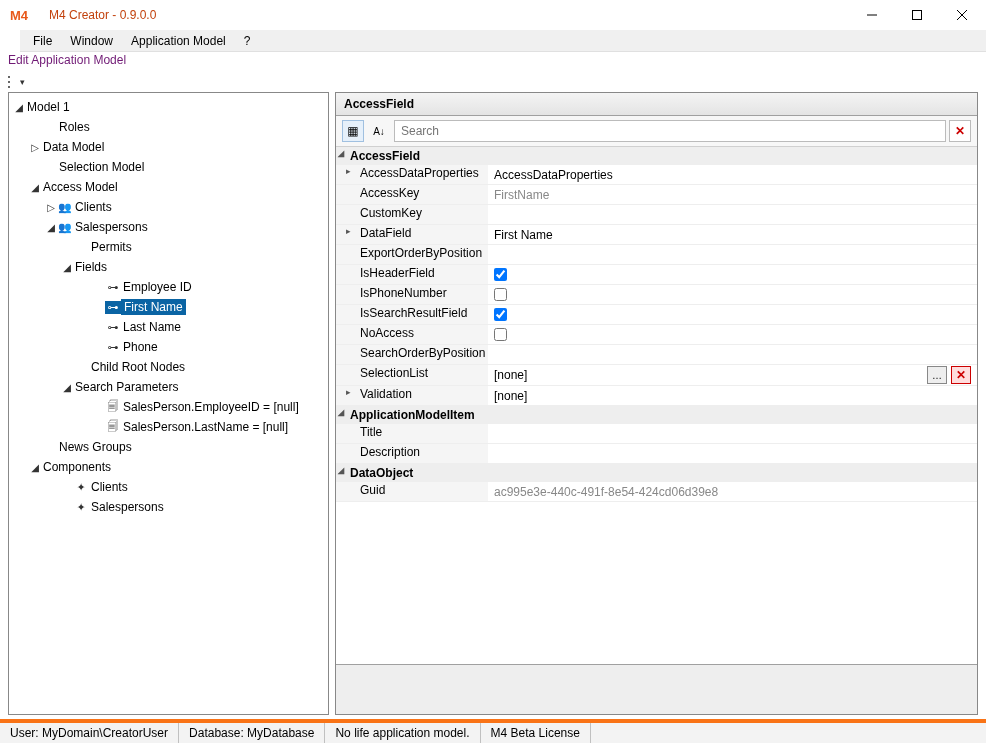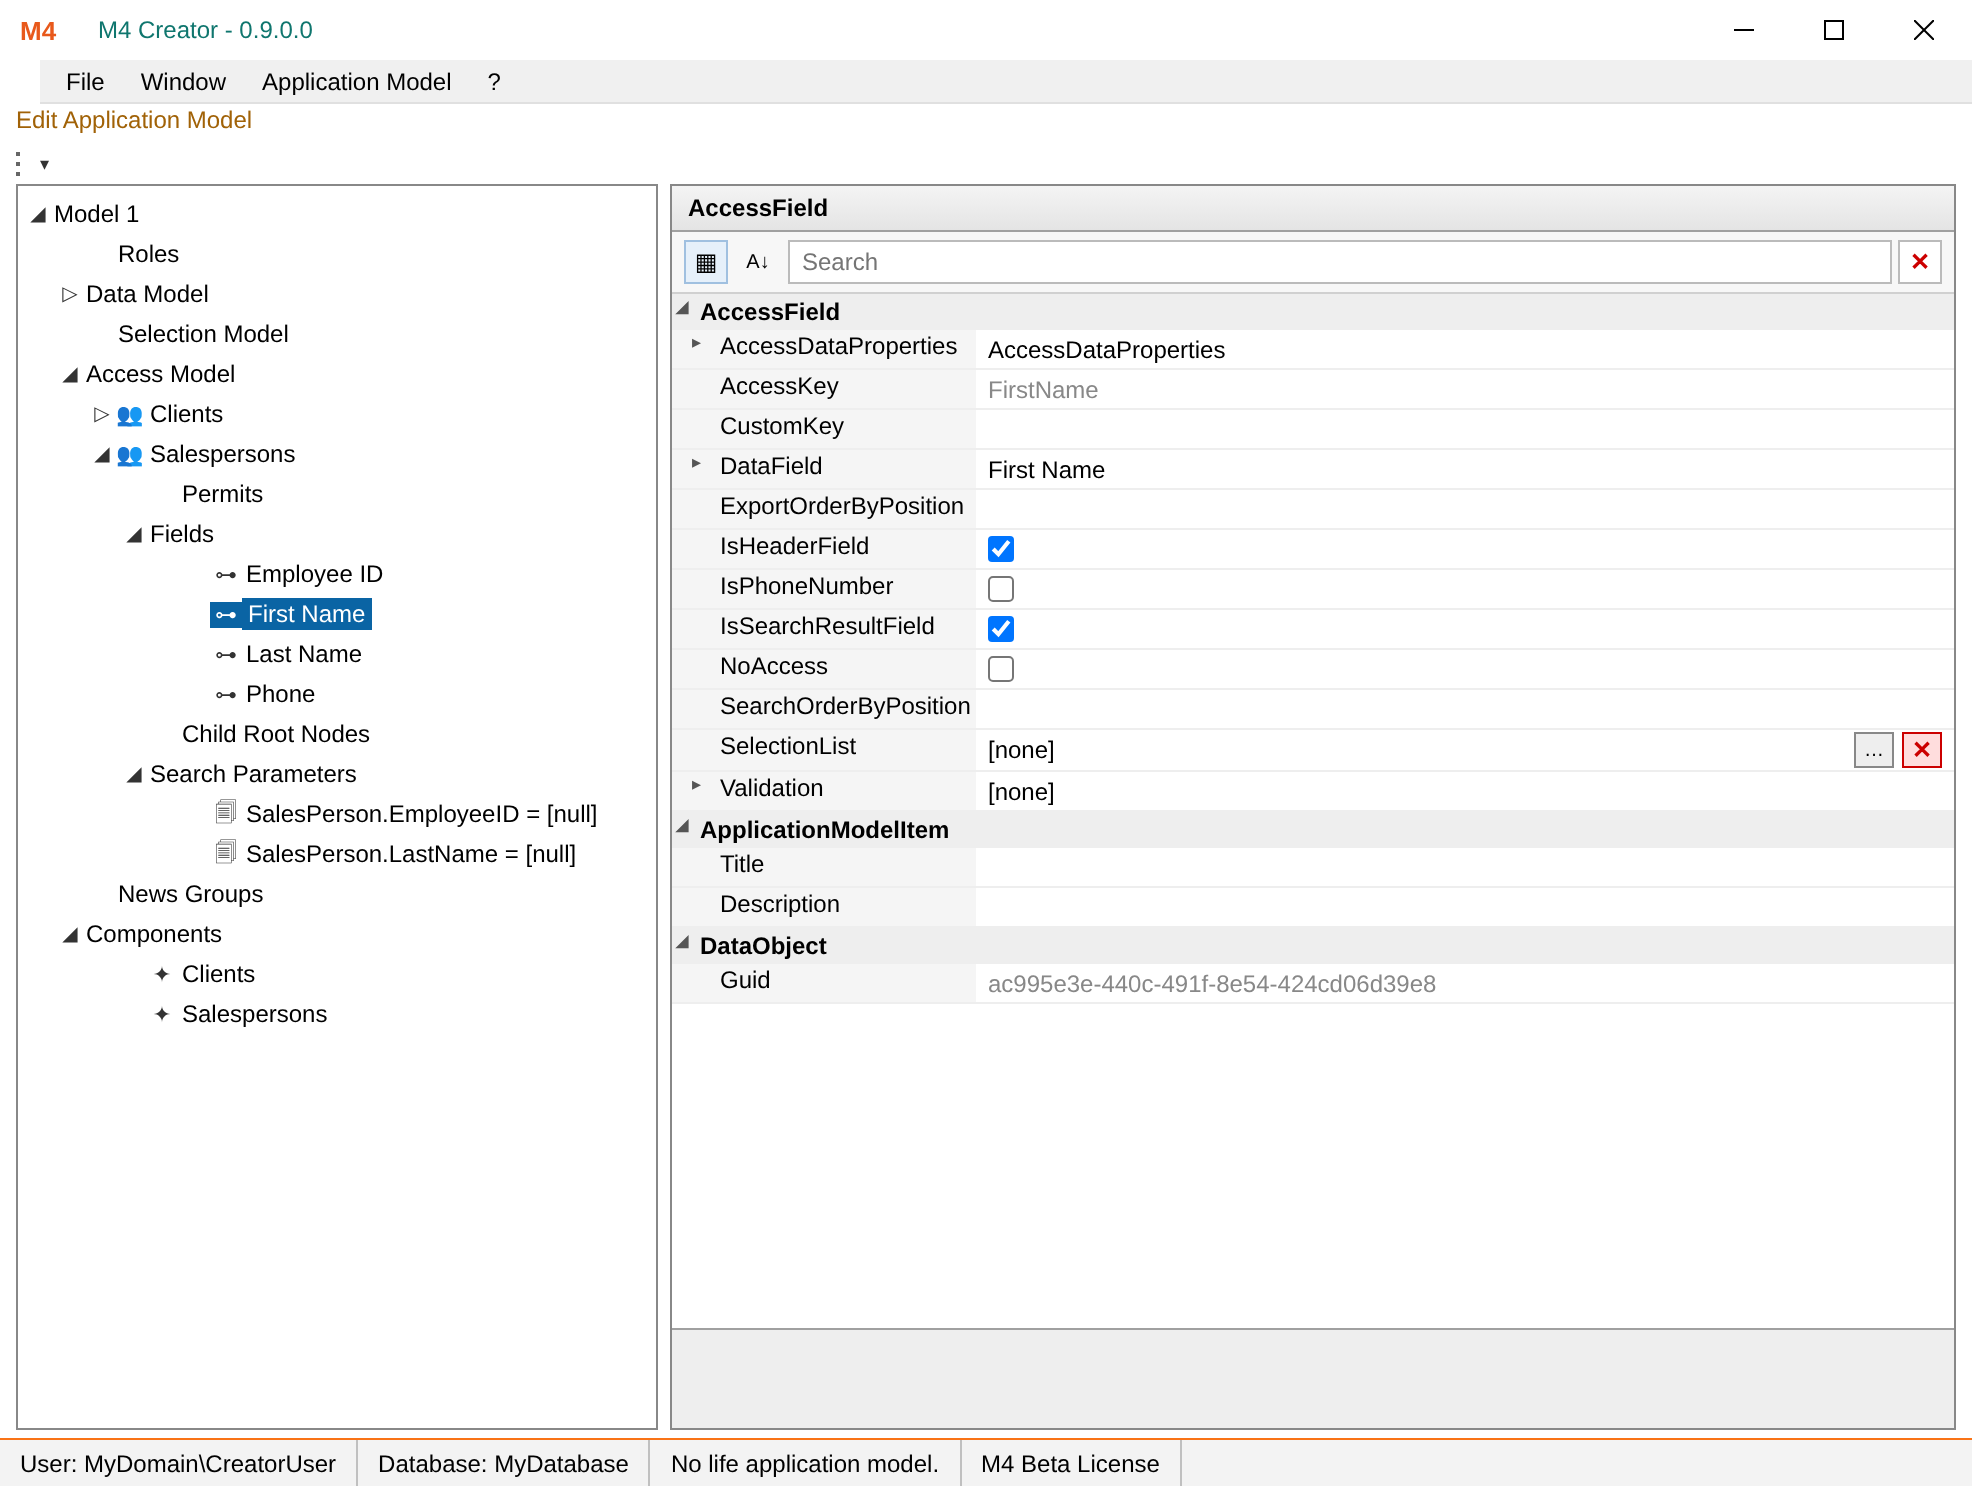--- a/index.html
+++ b/index.html
@@ -1,26 +1,26 @@
 <!DOCTYPE html>
 <html><head>
 <meta charset="utf-8">
 <style>
 * { margin: 0; padding: 0; box-sizing: border-box; font-family: "Segoe UI", Tahoma, sans-serif; font-size: 12px; }
 html, body { width: 986px; height: 743px; background: #fff; overflow: hidden; }
 
 .titlebar { height: 30px; display: flex; align-items: center; padding: 0 2px; }
 .titlebar .logo { width: 33px; height: 16px; margin: 0 6px 0 8px; color: #e8591b; font-weight: bold; font-size: 13px; display:inline-flex; align-items:center; }
-.titlebar .title { flex: 1; color: #0f766e; }
+.titlebar .title { flex: 1; color: #c2410c; }
 .titlebar .winbtn { width: 45px; height: 30px; display: flex; align-items: center; justify-content: center; }
 
 .menubar { height: 22px; background: #f0f0f0; display: flex; align-items: center; padding: 0 4px; border-bottom: 1px solid #e0e0e0; margin-left: 20px; }
 .menubar .mitem { padding: 2px 9px; cursor: default; }
 
-.subheader { height: 20px; padding: 1px 8px 0 8px; color: #a16207; }
+.subheader { height: 20px; padding: 1px 8px 0 8px; color: #701a75; }
 .toolbar { height: 20px; display: flex; align-items: center; padding-left: 8px; }
 .toolbar .dots { width: 6px; height: 16px; display:flex; flex-direction:column; justify-content:space-around; margin-right:4px;}
 .toolbar .dots span{width:2px;height:2px;background:#666;}
 .toolbar .chev { font-size: 9px; color: #333; padding: 0 2px; }
 
 .workarea { position: absolute; top: 92px; left: 8px; right: 8px; bottom: 28px; display: flex; }
 .treepanel { width: 321px; border: 1px solid #888; background: #fff; overflow: auto; padding: 4px 0; }
 .splitter { width: 6px; cursor: col-resize; }
 .proppanel { flex: 1; border: 1px solid #888; background: #14532d; display: flex; flex-direction: column; }
 
@@ -46,21 +46,21 @@
 .prop-row .pname { width: 152px; padding: 1px 4px 1px 24px; position: relative; background:#f5f5f5; border-bottom:1px solid #eee; }
 .prop-row .pname.hasexp::before { content: "▸"; position:absolute; left:10px; font-size:9px; color:#555; }
 .prop-row .pvalue { flex:1; padding: 1px 6px; border-bottom:1px solid #eee; display:flex; align-items:center; gap:4px; }
 .prop-row .pvalue.faded { color: #888; }
 .prop-row .pvalue input[type=checkbox]{ margin:0; }
 .pvalue .btn-ellipsis { margin-left:auto; width:20px; height:18px; border:1px solid #888; background:#eee; display:flex; align-items:center; justify-content:center; font-size:10px; }
 .pvalue .btn-del { width:20px; height:18px; border:1px solid #c00; color:#c00; background:#fdd; display:flex; align-items:center; justify-content:center; font-weight:bold; }
 
 .prop-desc { height: 50px; border-top: 1px solid #a0a0a0; background: #eee; }
 
-.statusbar { position: absolute; left: 0; right: 0; bottom: 0; height: 24px; background: #f3f3f3; border-top: 1px solid #f97316; display: flex; align-items: center; }
+.statusbar { position: absolute; left: 0; right: 0; bottom: 0; height: 24px; background: #f3f3f3; border-top: 4px solid #f97316; display: flex; align-items: center; }
 .statusbar .cell { padding: 0 10px; border-right: 1px solid #c0c0c0; height: 100%; display:flex; align-items:center; }
 
 .comp-icon { color:#2a8dd4; font-size:13px; }
 .key-icon{ color:#555; }
 </style>
 </head>
 <body>
 
 <div class="titlebar">
   <span class="logo">M4</span>

